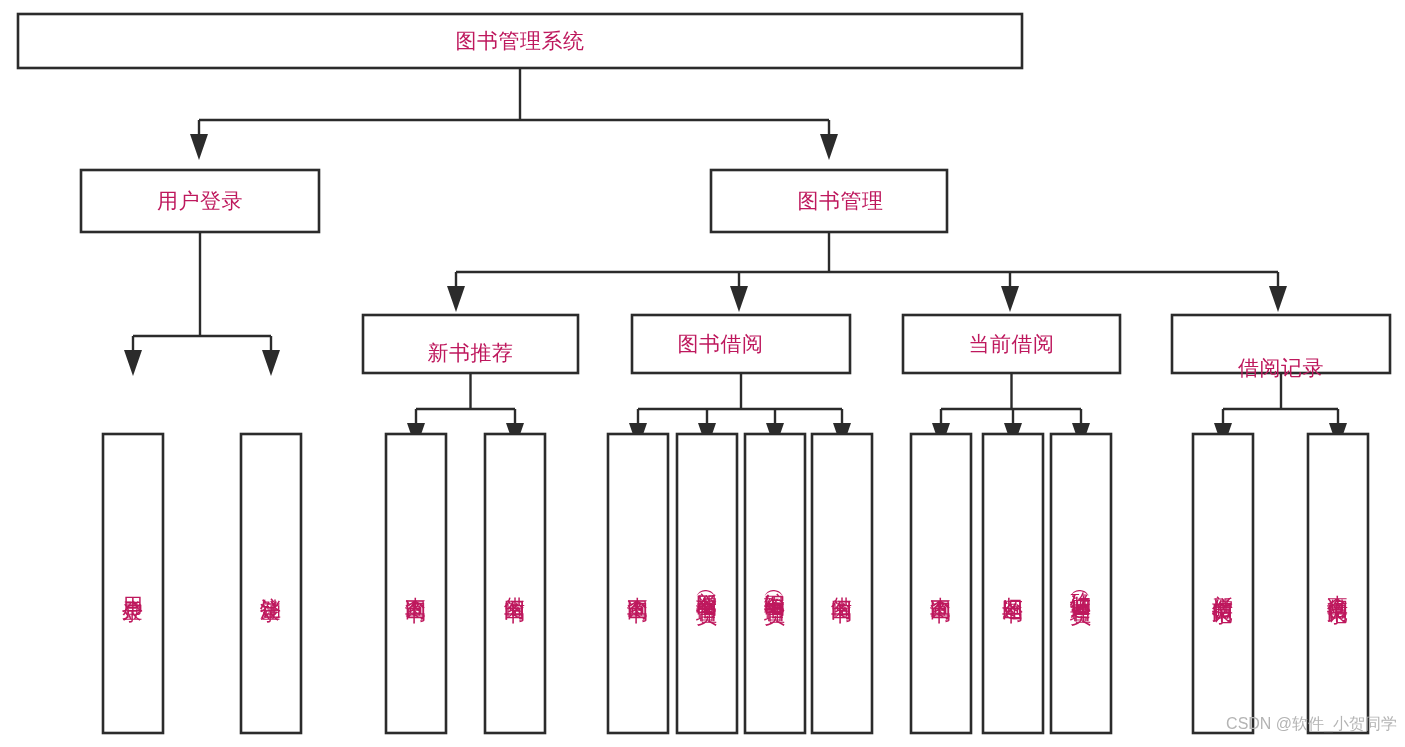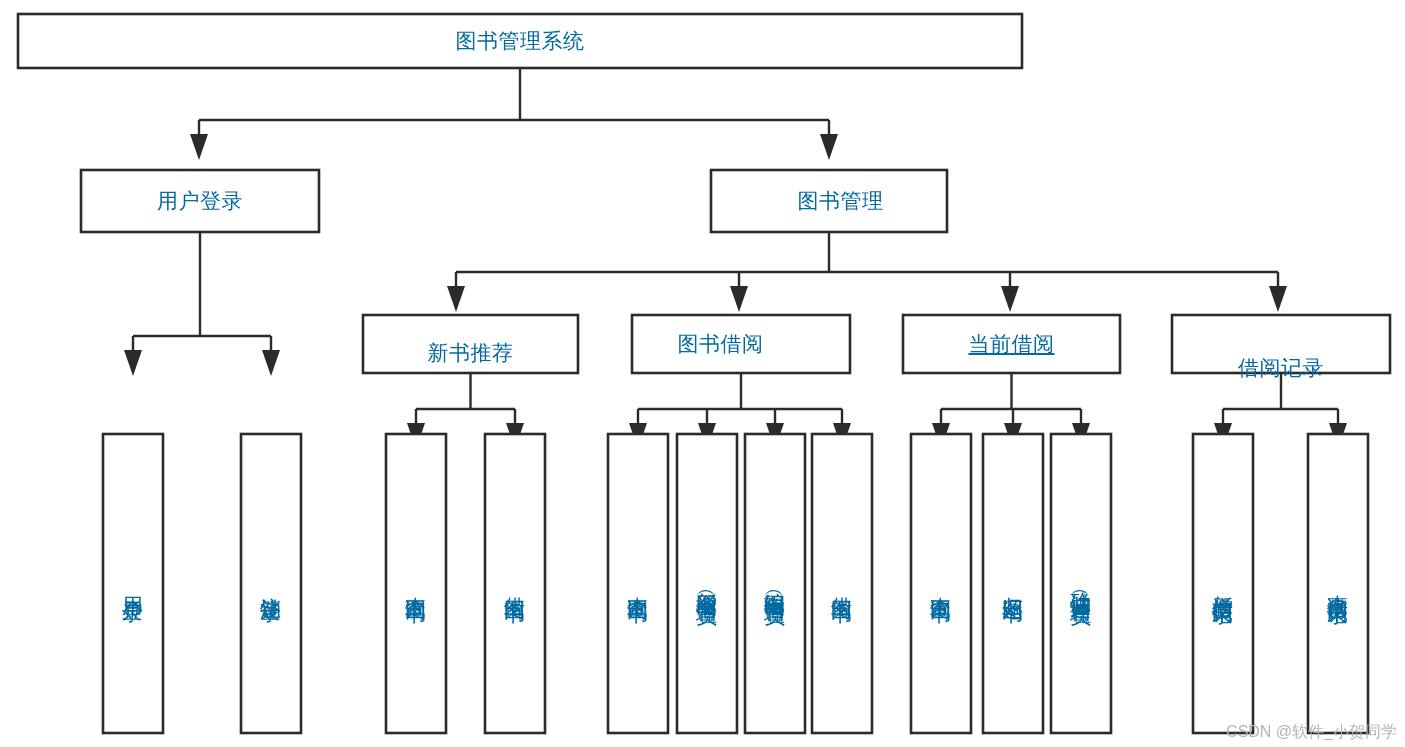--- a/index.html
+++ b/index.html
@@ -39,21 +39,21 @@
   }
   .arrow-head {
     fill: #2b2b2b;
     stroke: none;
   }
   .node-label {
     position: absolute;
     display: flex;
     align-items: center;
     justify-content: center;
-    color: #0369a1;
+    color: #be185d;
     font-family: "Liberation Sans", "DejaVu Sans", sans-serif;
     pointer-events: none;
     box-sizing: border-box;
   }
   .label-h {
     font-size: 21px;
     line-height: 1.15;
     letter-spacing: 0.5px;
   }
   .label-v {
@@ -62,21 +62,21 @@
     font-size: 21px;
     line-height: 1.1;
     letter-spacing: 2px;
   }
   .label-root {
     font-size: 21px;
   }
   #watermark {
     position: absolute;
     right: 8px;
-    bottom: 4px;
+    bottom: 12px;
     font-size: 16px;
     color: #b4b4b4;
     font-family: "Liberation Sans", "DejaVu Sans", sans-serif;
     white-space: nowrap;
     margin-top: 16px;
   }
 </style>
 </head>
 <body>
 
@@ -178,21 +178,21 @@
       </div>
       <div class="node-label" style="left: 711px; top: 170px; width: 236px; height: 62px; padding-left: 23px;">
         <span class="label-h">图书管理</span>
       </div>
       <div class="node-label" style="left: 363px; top: 315px; width: 215px; height: 76px;">
         <span class="label-h">新书推荐</span>
       </div>
       <div class="node-label" style="left: 632px; top: 315px; width: 177px; height: 58px;">
         <span class="label-h">图书借阅</span>
       </div>
-      <div class="node-label" style="left: 903px; top: 315px; width: 217px; height: 58px; text-decoration: underline;">
+      <div class="node-label" style="left: 903px; top: 315px; width: 217px; height: 58px;">
         <span class="label-h">当前借阅</span>
       </div>
       <div class="node-label" style="left: 1172px; top: 315px; width: 218px; height: 58px; margin-top: 24px;">
         <span class="label-h">借阅记录</span>
       </div>
       <div class="node-label" style="left: 103px; top: 434px; width: 60px; height: 299px;">
         <span class="label-v">用户登录</span>
       </div>
       <div class="node-label" style="left: 241px; top: 434px; width: 60px; height: 299px;">
         <span class="label-v">注销登录</span>

